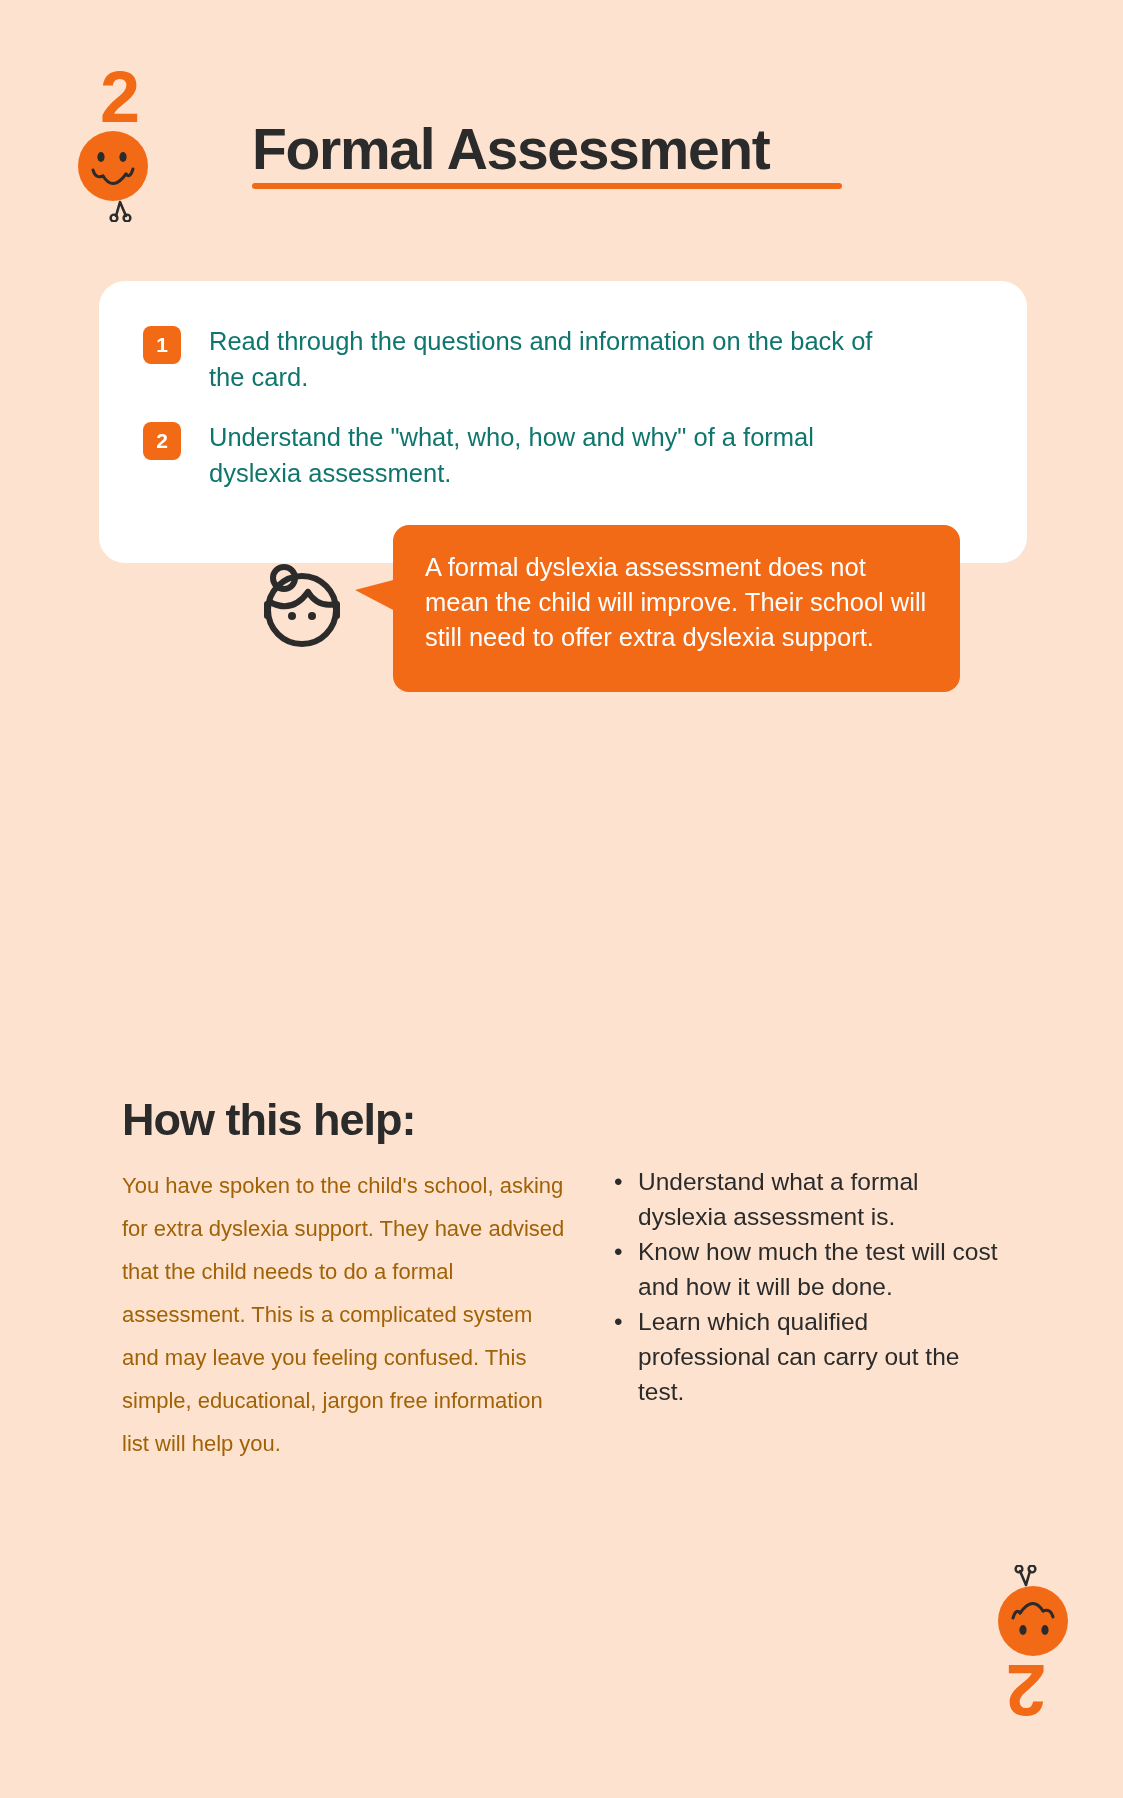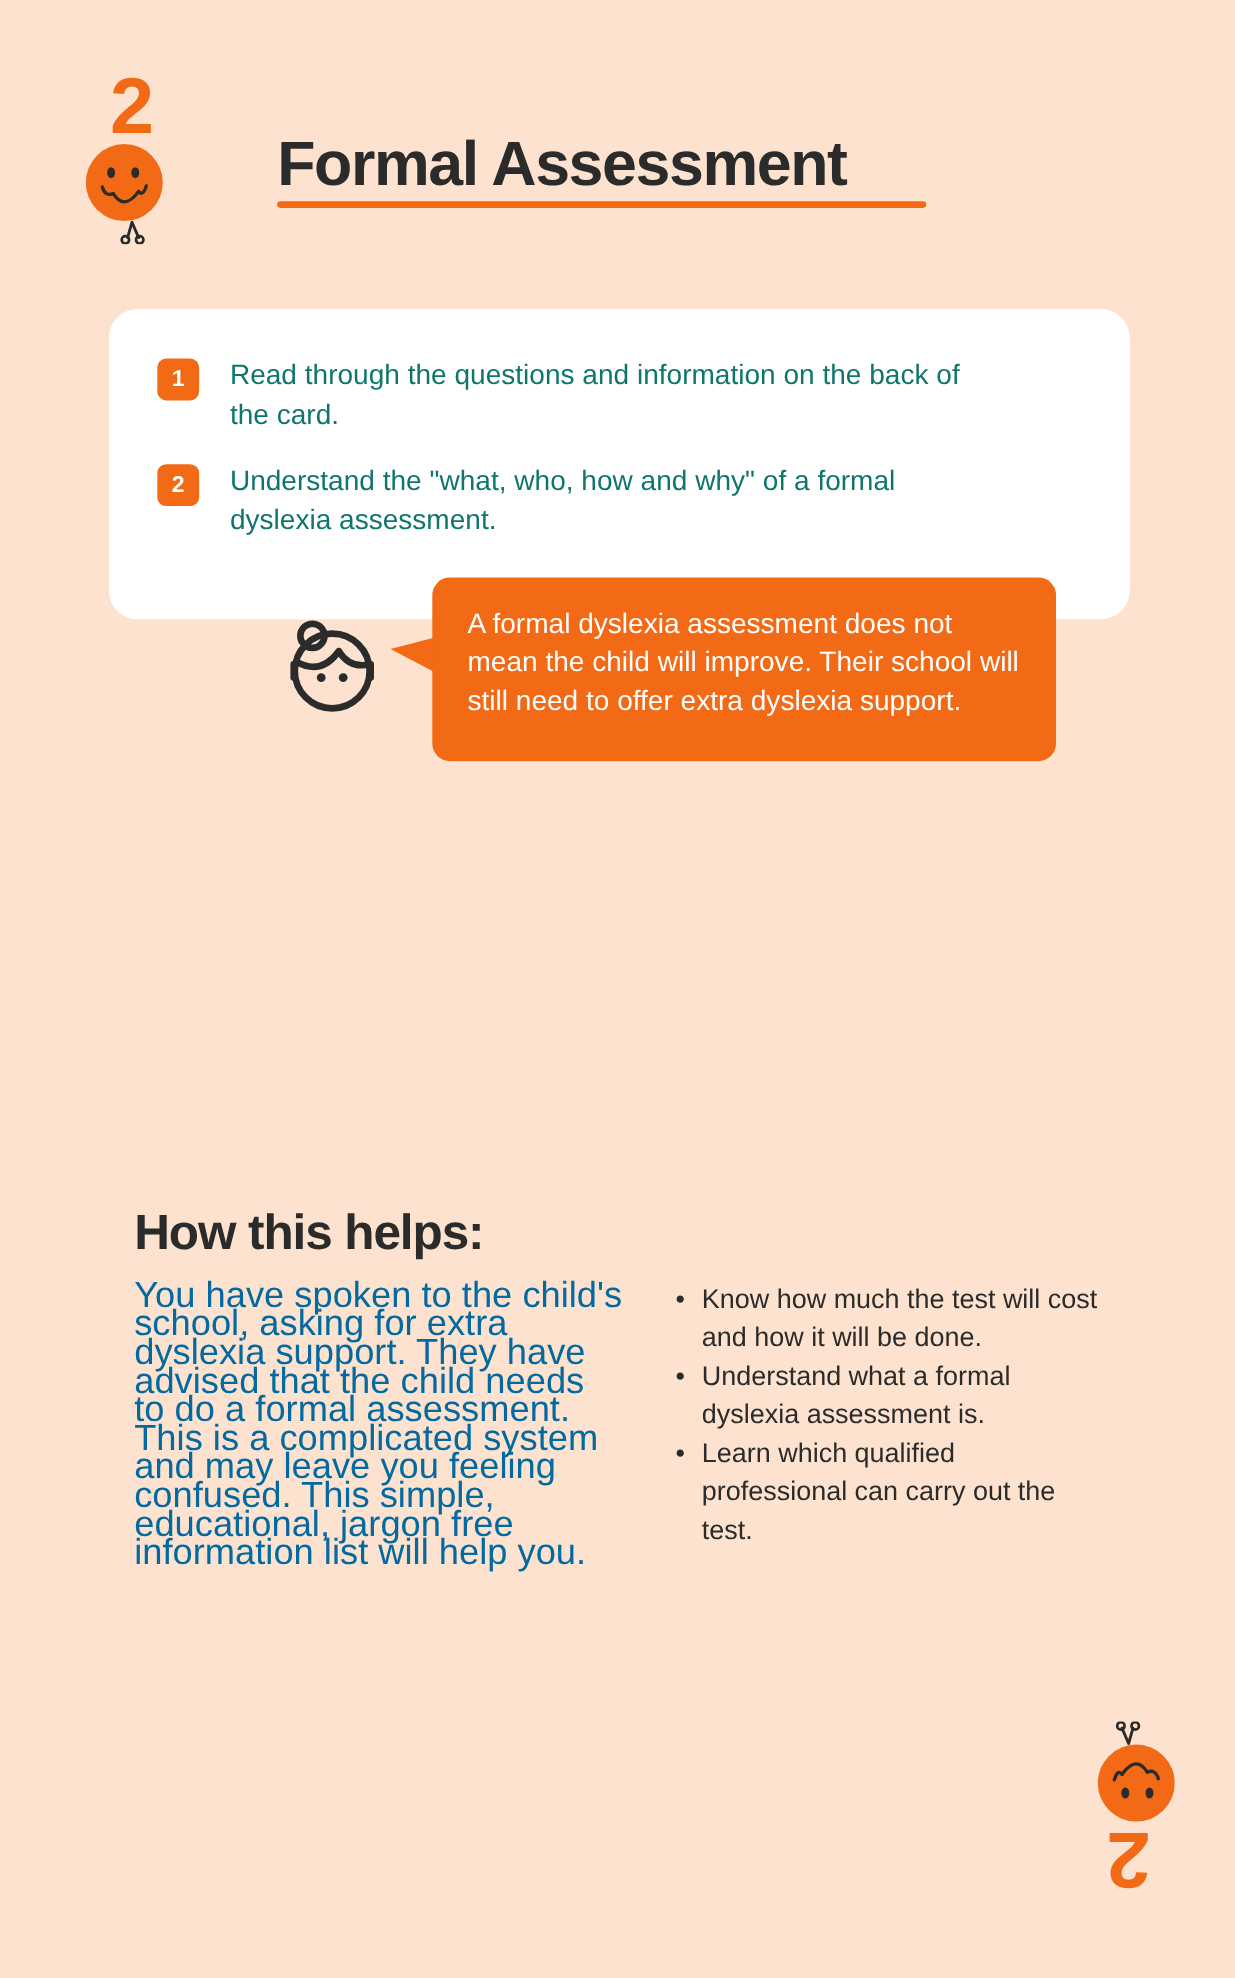--- a/index.html
+++ b/index.html
@@ -164,23 +164,23 @@
     letter-spacing: -1px;
     line-height: 56px;
     margin: 0 0 16px 0;
   }
   .helps-cols {
     display: flex;
     align-items: flex-start;
   }
   .helps-col-left {
     width: 445px;
-    font-size: 33px;
-    line-height: 26px;
-    color: #0369a1;
+    font-size: 22px;
+    line-height: 43px;
+    color: #a16207;
   }
   .helps-col-right {
     margin-left: 43px;
     width: 390px;
   }
   .bullet-list {
     list-style: none;
     margin: 0;
     padding: 0;
   }
@@ -289,29 +289,29 @@
   </svg>
 
   <div class="bubble-tail"></div>
 
   <div class="bubble">
     <div class="bubble-text">A formal dyslexia assessment does not mean the child will improve. Their school will still need to offer extra dyslexia support.</div>
   </div>
 </div>
 
 <div class="helps-section">
-  <h2 class="helps-heading">How this helps:</h2>
+  <h2 class="helps-heading">How this help:</h2>
 
   <div class="helps-cols">
     <div class="helps-col-left">You have spoken to the child's school, asking for extra dyslexia support. They have advised that the child needs to do a formal assessment. This is a complicated system and may leave you feeling confused. This simple, educational, jargon free information list will help you.</div>
 
     <div class="helps-col-right">
       <ul class="bullet-list">
+        <li class="bullet-item">Understand what a formal dyslexia assessment is.</li>
         <li class="bullet-item">Know how much the test will cost and how it will be done.</li>
-        <li class="bullet-item">Understand what a formal dyslexia assessment is.</li>
         <li class="bullet-item">Learn which qualified professional can carry out the test.</li>
       </ul>
     </div>
   </div>
 </div>
 
 <div class="footer-mascot">
   <div class="mascot-number">2</div>
   <svg class="mascot-svg" width="110" height="96" viewBox="0 0 110 96">
     <path d="M42 76 L38 90 M42 76 L48 90" stroke="#2B2B2B" stroke-width="2.6" fill="none" stroke-linecap="round"></path>

